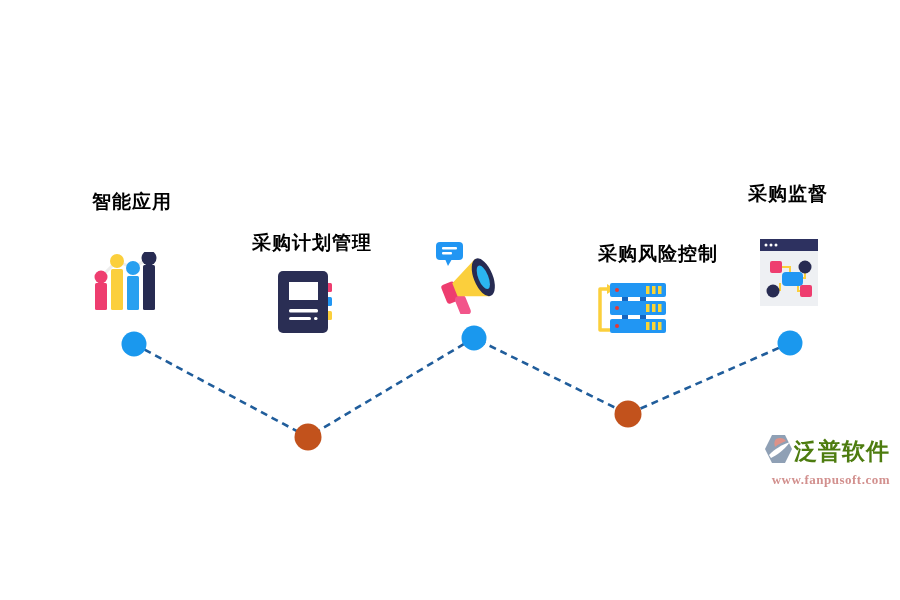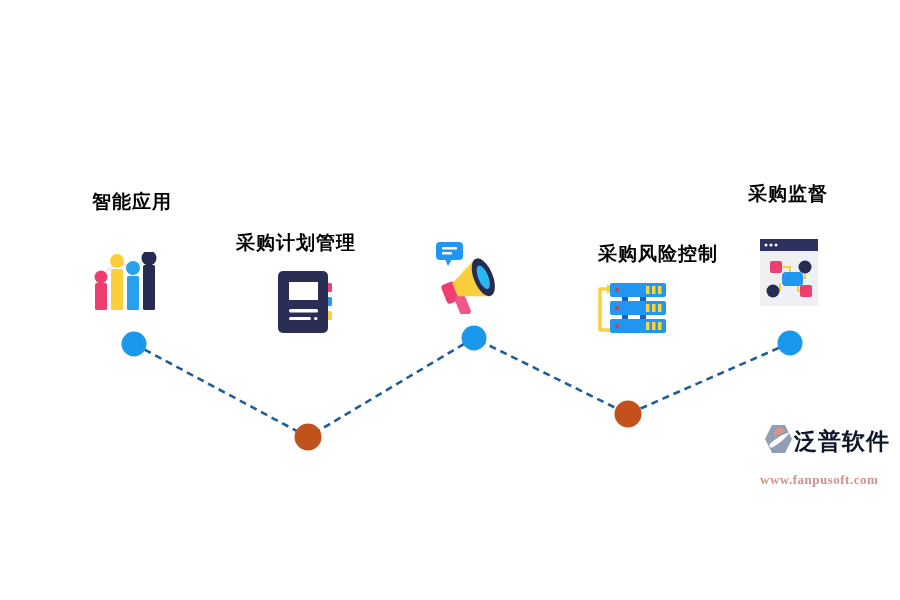--- a/index.html
+++ b/index.html
@@ -13,21 +13,21 @@
   }
   .node-icon{position:absolute;}
   .overlay{position:absolute;left:0;top:0;}
   .watermark{position:absolute;right:10px;bottom:10px;width:130px;}
   .brand-row{display:flex;align-items:center;justify-content:flex-end;}
   .brand-name{
     font-weight:bold;font-size:23px;letter-spacing:1px;white-space:nowrap;
   }
   .brand-url{
     font-family:"Liberation Serif","DejaVu Serif",serif;font-weight:bold;
-    font-size:13px;text-align:left;margin-top:15px;white-space:nowrap;letter-spacing:0.5px;
+    font-size:13px;text-align:right;margin-top:5px;white-space:nowrap;letter-spacing:0.5px;
   }
 </style>
 </head>
 <body>
 
 <div id="canvas">
 
   <svg class="overlay" width="900" height="600">
     <path d="M134,344 L308,437 L474,338 L628,414 L790,343" fill="none" stroke-width="2.6" stroke-dasharray="7 5" stroke="#205d9b"></path>
     <circle cx="134" cy="344" r="12.5" fill="#1a98ee"></circle>
@@ -45,21 +45,21 @@
       <rect x="17" y="17" width="12" height="41" rx="1.5" fill="#fbcf3c"></rect>
       <rect x="33" y="24" width="12" height="34" rx="1.5" fill="#28a0f0"></rect>
       <rect x="49" y="13" width="12" height="45" rx="1.5" fill="#272b52"></rect>
       <circle cx="7" cy="25" r="6.5" fill="#ee3d6f"></circle>
       <circle cx="23" cy="9" r="7" fill="#fbcf3c"></circle>
       <circle cx="39" cy="16" r="7" fill="#28a0f0"></circle>
       <circle cx="55" cy="6" r="7.5" fill="#272b52"></circle>
     </svg>
   </div>
 
-  <div class="node-label" style="left:236px;top:230px;">采购计划管理</div>
+  <div class="node-label" style="left:252px;top:230px;">采购计划管理</div>
   <div class="node-icon" style="left:276px;top:270px;">
     <svg width="60" height="64" viewBox="0 0 60 64">
       <rect x="50" y="13" width="6" height="9" rx="1.5" fill="#ee3d6f"></rect>
       <rect x="50" y="27" width="6" height="9" rx="1.5" fill="#2196f3"></rect>
       <rect x="50" y="41" width="6" height="9" rx="1.5" fill="#fbcf3c"></rect>
       <rect x="2" y="1" width="50" height="62" rx="5" fill="#2a2e54"></rect>
       <rect x="13" y="12" width="29" height="18" fill="#ffffff"></rect>
       <rect x="13" y="39" width="29" height="3.5" rx="1.5" fill="#ffffff"></rect>
       <rect x="13" y="47" width="22" height="3" rx="1.5" fill="#ffffff"></rect>
       <rect x="38" y="47" width="3.5" height="3" rx="1.5" fill="#ffffff"></rect>
@@ -135,18 +135,18 @@
 
   <div class="watermark">
     <div class="brand-row">
       <span style="margin-right:2px;">
         <svg width="27" height="28" viewBox="0 0 27 28">
           <polygon points="7,0 20,0 27,14 20,28 7,28 0,14" fill="#8fa0b5"></polygon>
           <path d="M4,20 C10,14 16,10 25,7 C18,16 12,20 6,23 Z" fill="#ffffff"></path>
           <path d="M11,4 C15,2 19,3 21,6 C17,8 13,9 10,12 C9,9 9,6 11,4 Z" fill="#dd9289"></path>
         </svg>
       </span>
-      <span class="brand-name" style="color:#0f172a;text-align:right;">泛普软件</span>
+      <span class="brand-name" style="color:#4d7c0f;text-align:right;">泛普软件</span>
     </div>
     <div class="brand-url" style="color:#d2908e;">www.fanpusoft.com</div>
   </div>
 
 </div>
 
 </body></html>

